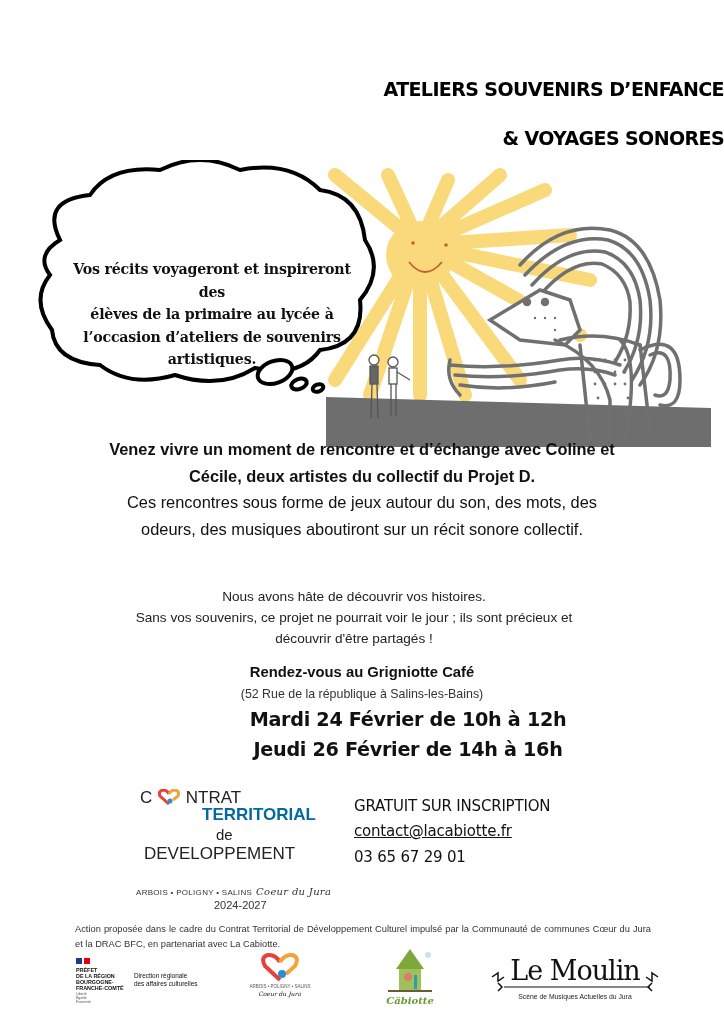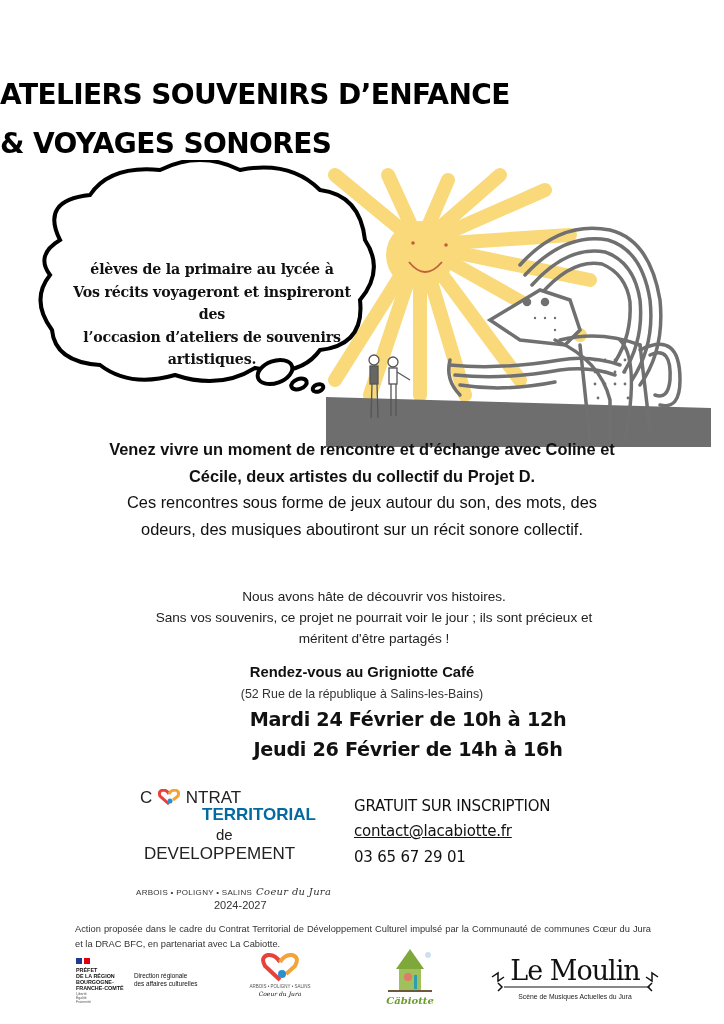--- a/index.html
+++ b/index.html
@@ -1,31 +1,31 @@
 <!DOCTYPE html>
 <html><head>
 <meta charset="utf-8">
 <style>
   html, body { margin: 0; padding: 0; background: #ffffff; }
   body { width: 724px; height: 1024px; position: relative; overflow: hidden; font-family: "Liberation Sans", sans-serif; color: #111; }
   .abs { position: absolute; }
 
-  .title { left: 0; width: 724px; text-align: left; font-family: "DejaVu Sans", sans-serif; font-weight: bold; font-size: 28px; letter-spacing: -0.6px; color: #000; }
+  .title { left: 0; width: 724px; text-align: right; font-family: "DejaVu Sans", sans-serif; font-weight: bold; font-size: 19px; letter-spacing: -0.6px; color: #000; }
   .title1 { top: 78px; }
   .title2 { top: 127px; }
 
   .illustration { left: 0; top: 160px; width: 724px; height: 295px; }
 
   .cloud-text { left: 62px; top: 258px; width: 300px; text-align: center; font-family: "DejaVu Serif", serif; font-weight: bold; font-size: 14.2px; line-height: 22.5px; color: #111; letter-spacing: -0.2px; }
 
   .intro { left: 40px; width: 644px; text-align: center; font-size: 16.4px; line-height: 27px; }
   .intro-bold { top: 436px; font-weight: bold; color: #111; }
   .intro-normal { top: 489px; color: #111; }
 
-  .hope { left: 72px; width: 604px; top: 586px; text-align: center; font-size: 13.6px; line-height: 21px; color: #222; }
+  .hope { left: 52px; width: 604px; top: 586px; text-align: center; font-size: 13.6px; line-height: 21px; color: #222; }
 
   .venue { left: 0; width: 724px; top: 664px; text-align: center; font-weight: bold; font-size: 14.8px; color: #111; }
   .address { left: 0; width: 724px; top: 687px; text-align: center; font-size: 12.4px; color: #333; }
   .date { left: 0; width: 724px; text-align: center; font-weight: bold; font-size: 19.2px; color: #111; font-family: "DejaVu Sans", sans-serif; letter-spacing: -0.3px; padding-left: 46px; }
   .date1 { top: 708px; }
   .date2 { top: 738px; }
 
   .ctdc { left: 130px; top: 782px; width: 210px; height: 130px; }
   .ctdc .line { position: absolute; left: 0; width: 210px; text-align: center; font-family: "Liberation Sans", sans-serif; }
   .ctdc .contrat { top: 6px; font-size: 17px; color: #222; left: 10px; text-align: left; }
@@ -170,39 +170,39 @@
                Q30 300 50 275
                Q35 255 60 240 Z"></path>
       <ellipse cx="275" cy="372" rx="18" ry="11" transform="rotate(-20 275 372)"></ellipse>
       <ellipse cx="299" cy="384" rx="8" ry="5" transform="rotate(-20 299 384)"></ellipse>
       <ellipse cx="318" cy="388" rx="5.5" ry="3.5" transform="rotate(-20 318 388)"></ellipse>
     </g>
   </svg>
 </div>
 
 <div class="abs cloud-text">
+  <div>Vos récits voyageront et inspireront des</div>
   <div>élèves de la primaire au lycée à</div>
-  <div>Vos récits voyageront et inspireront des</div>
   <div>l’occasion d’ateliers de souvenirs</div>
   <div>artistiques.</div>
 </div>
 
 <div class="abs intro intro-bold">
   <div>Venez vivre un moment de rencontre et d’échange avec Coline et</div>
   <div>Cécile, deux artistes du collectif du Projet D.</div>
 </div>
 <div class="abs intro intro-normal">
   <div>Ces rencontres sous forme de jeux autour du son, des mots, des</div>
   <div>odeurs, des musiques aboutiront sur un récit sonore collectif.</div>
 </div>
 
 <div class="abs hope">
   <div>Nous avons hâte de découvrir vos histoires.</div>
   <div>Sans vos souvenirs, ce projet ne pourrait voir le jour ; ils sont précieux et</div>
-  <div>méritent d'être partagés !</div>
+  <div>découvrir d'être partagés !</div>
 </div>
 
 <div class="abs venue">Rendez-vous au Grigniotte Café</div>
 <div class="abs address">(52 Rue de la république à Salins-les-Bains)</div>
 <div class="abs date date1">Mardi 24 Février de 10h à 12h</div>
 <div class="abs date date2">Jeudi 26 Février de 14h à 16h</div>
 
 <div class="abs ctdc">
   <div class="line contrat">
     <span>C</span>

